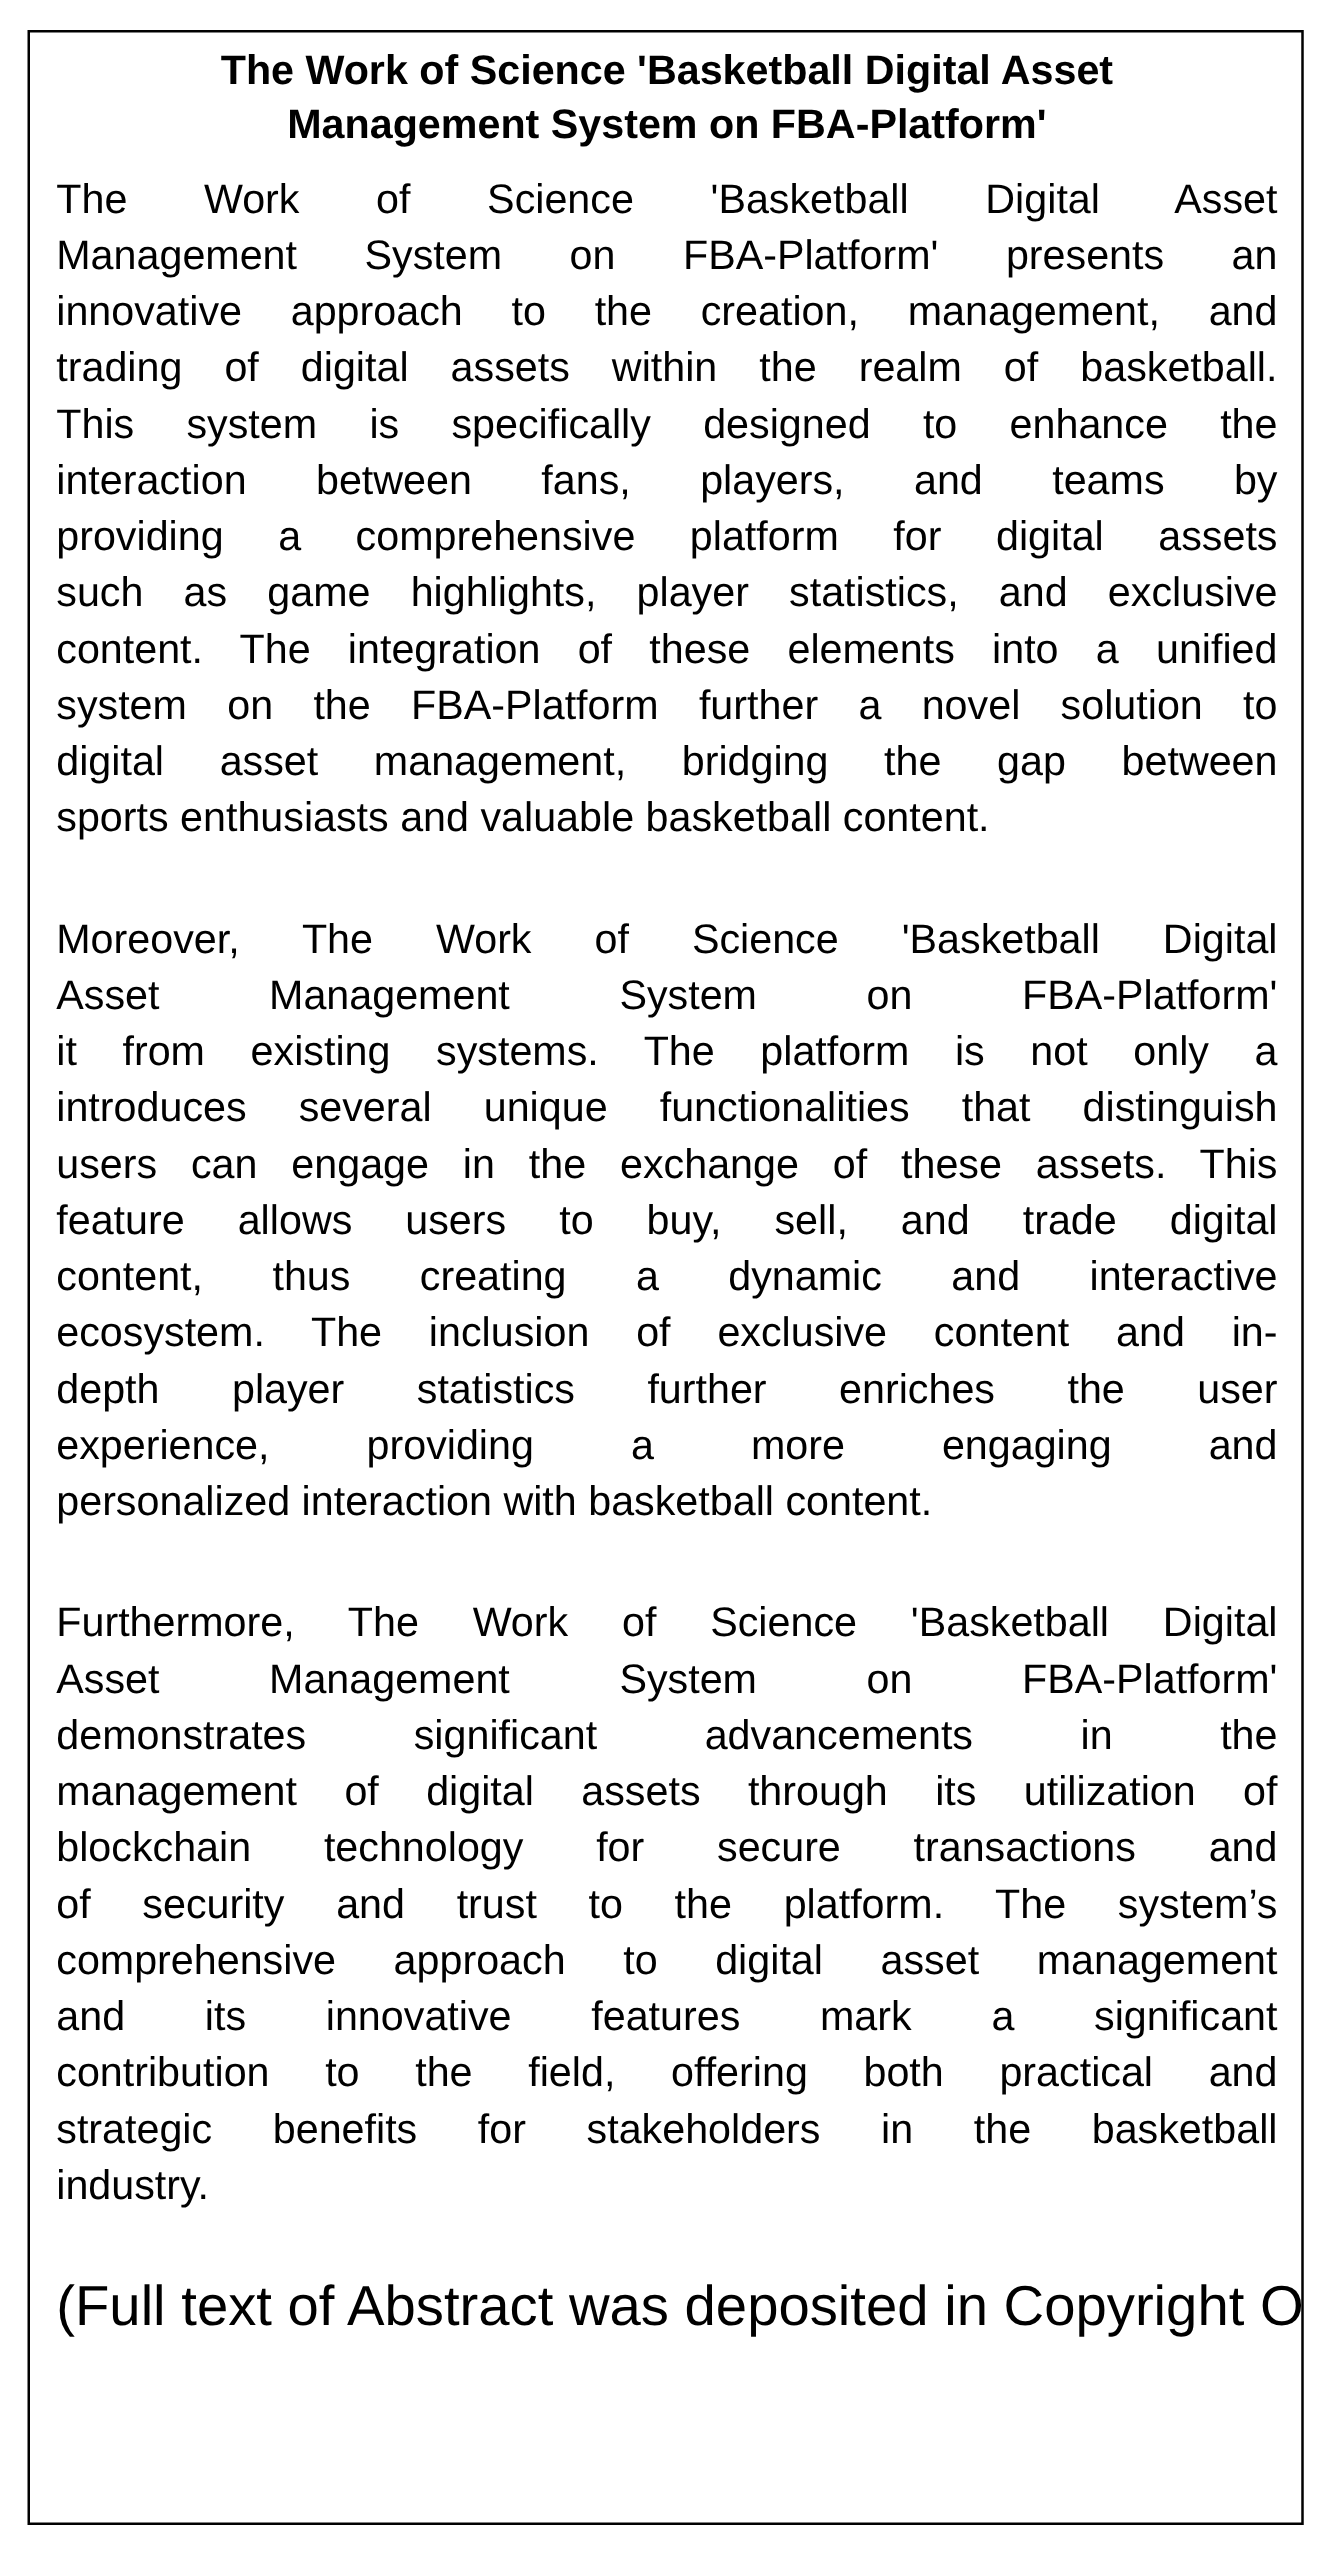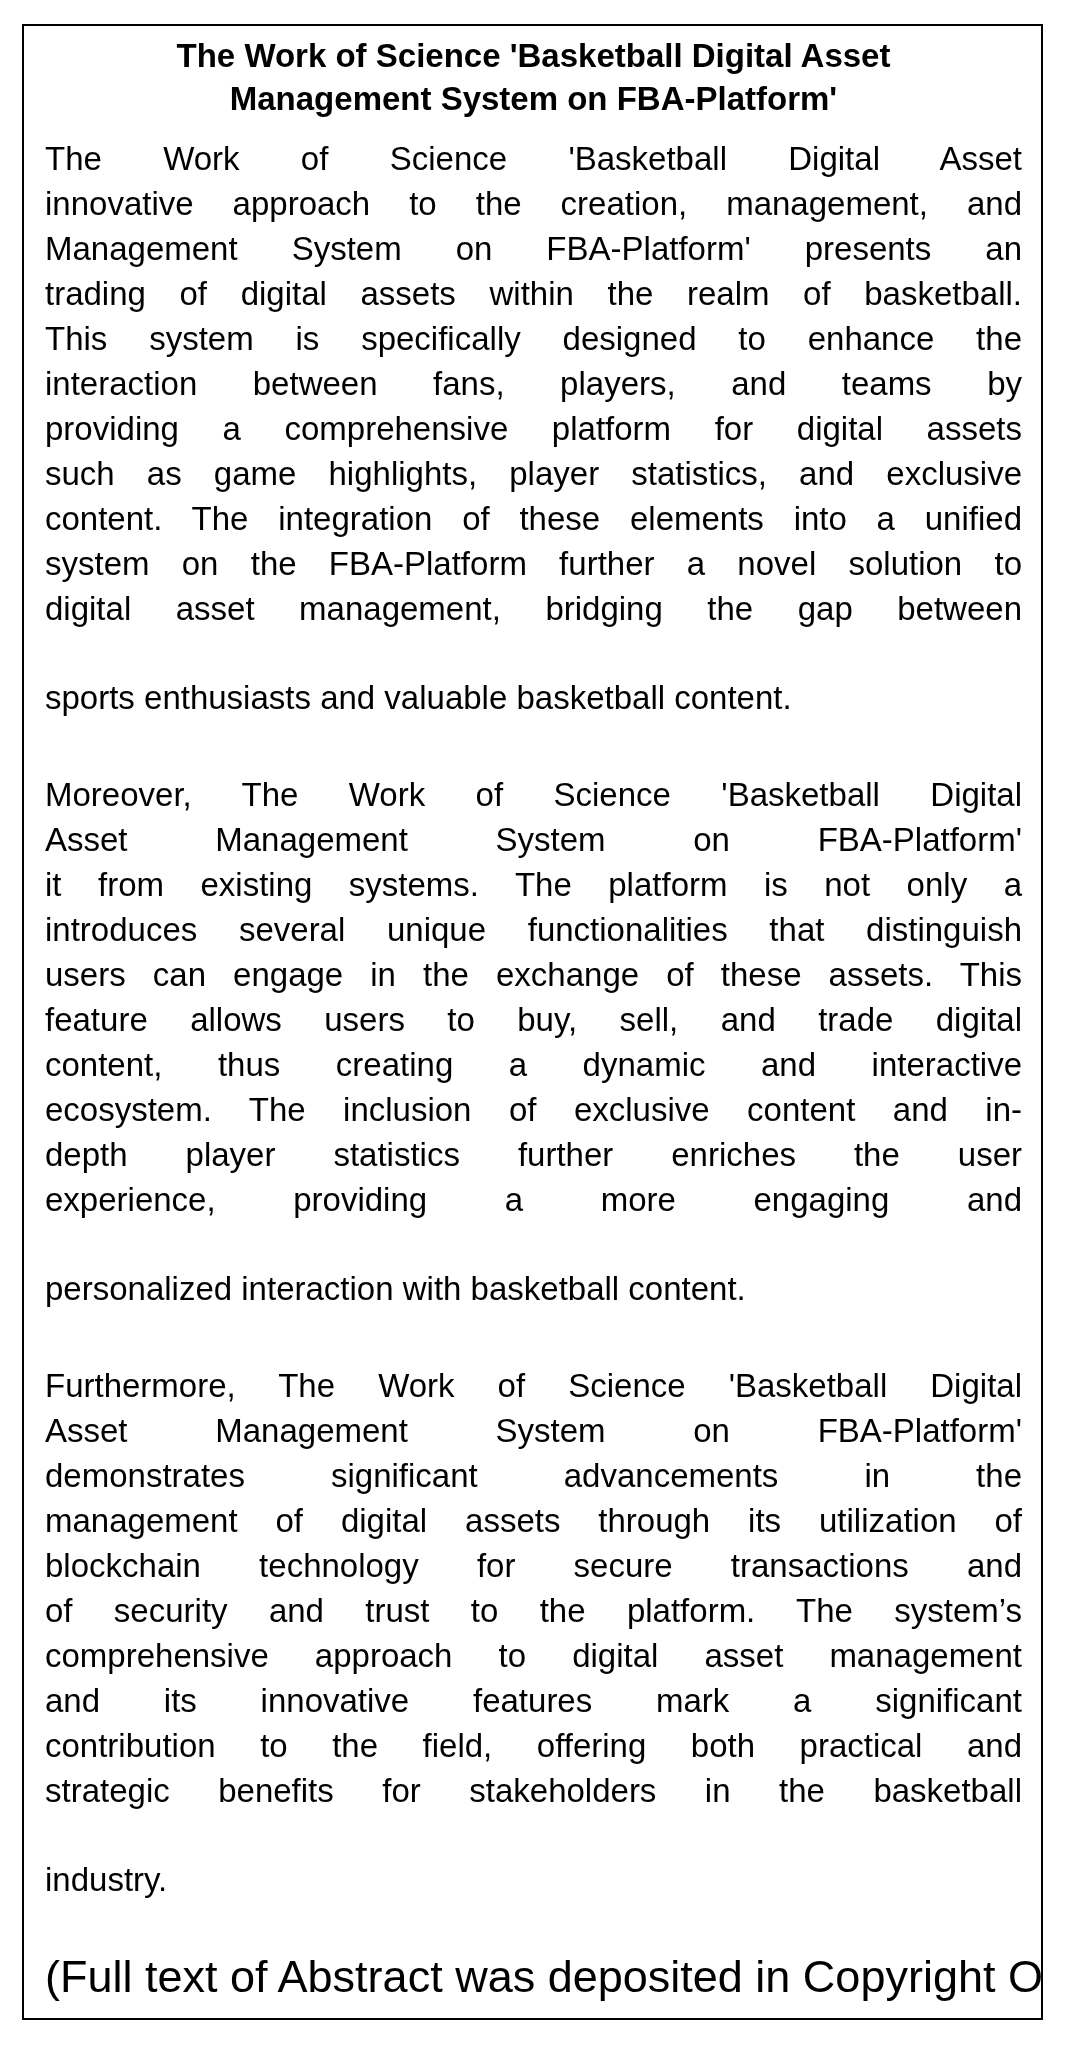--- a/index.html
+++ b/index.html
@@ -38,43 +38,42 @@
   .line {
     font-size: 33px;
     line-height: 45px;
     text-align: justify;
     text-align-last: justify;
     white-space: normal;
   }
   .line.last {
     text-align: left;
     text-align-last: left;
-    margin-top: 44px;
   }
   .footer-line {
     font-size: 45px;
     line-height: 45px;
     text-align: right;
     white-space: nowrap;
   }
 </style>
 </head>
 <body>
 
 <div class="page">
   <div class="doc">
     <div class="title" id="title">
         <div class="tline">The Work of Science 'Basketball Digital Asset</div>
         <div class="tline">Management System on FBA-Platform'</div>
       </div>
     <div id="body">
         <div class="paragraph">
           <div class="line">The Work of Science 'Basketball Digital Asset</div>
+          <div class="line">Management System on FBA-Platform' presents an</div>
           <div class="line">innovative approach to the creation, management, and</div>
-          <div class="line">Management System on FBA-Platform' presents an</div>
           <div class="line">trading of digital assets within the realm of basketball.</div>
           <div class="line">This system is specifically designed to enhance the</div>
           <div class="line">interaction between fans, players, and teams by</div>
           <div class="line">providing a comprehensive platform for digital assets</div>
           <div class="line">such as game highlights, player statistics, and exclusive</div>
           <div class="line">content. The integration of these elements into a unified</div>
           <div class="line">system on the FBA-Platform further a novel solution to</div>
           <div class="line">digital asset management, bridging the gap between</div>
           <div class="line last">sports enthusiasts and valuable basketball content.</div>
         </div>

